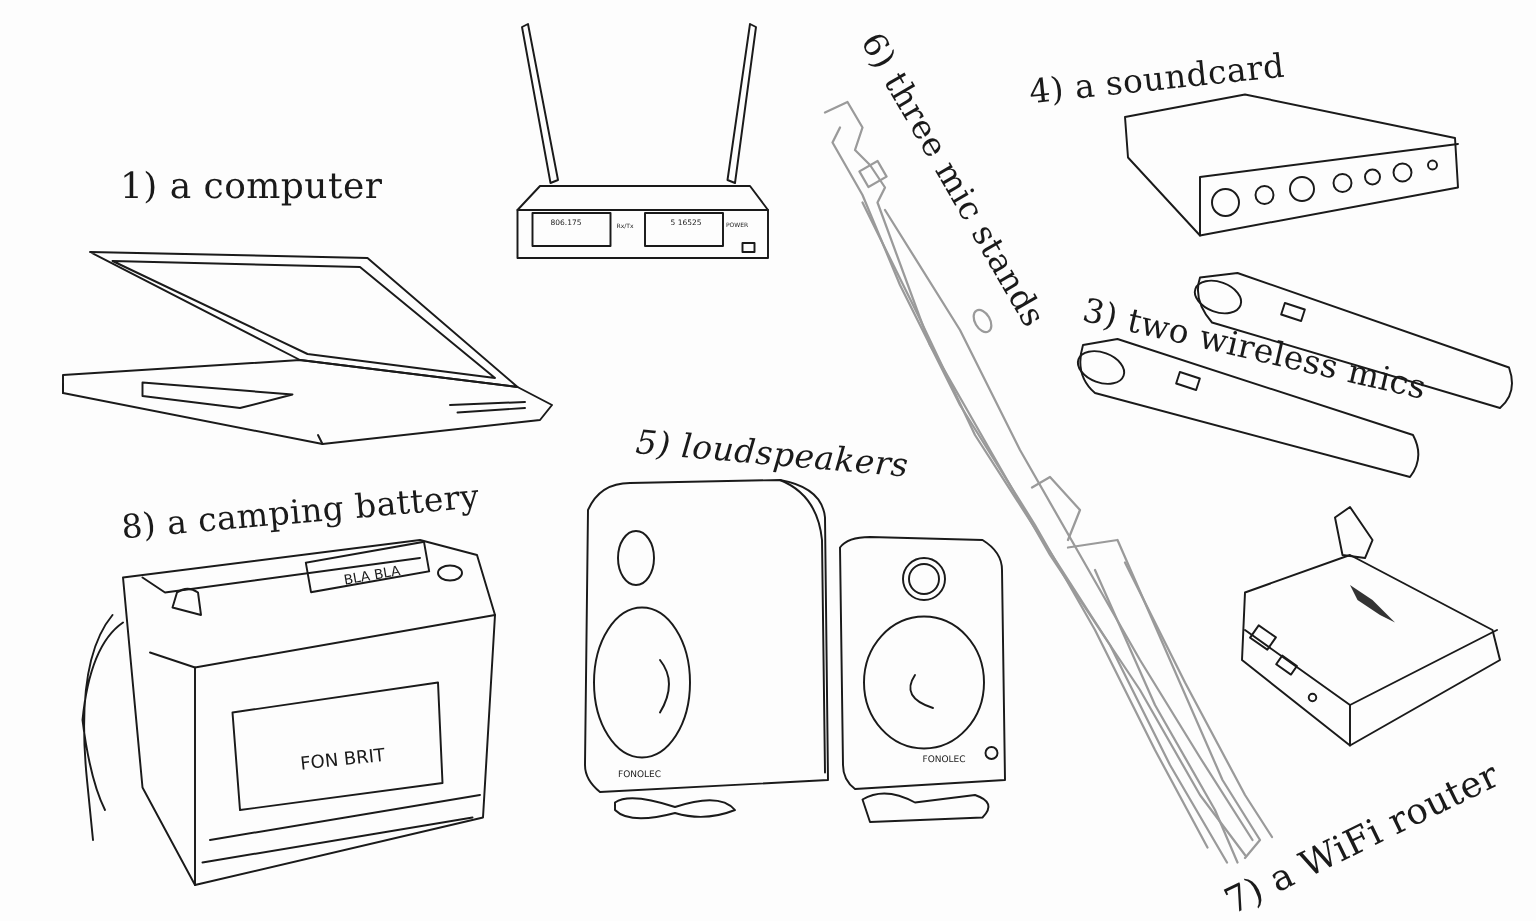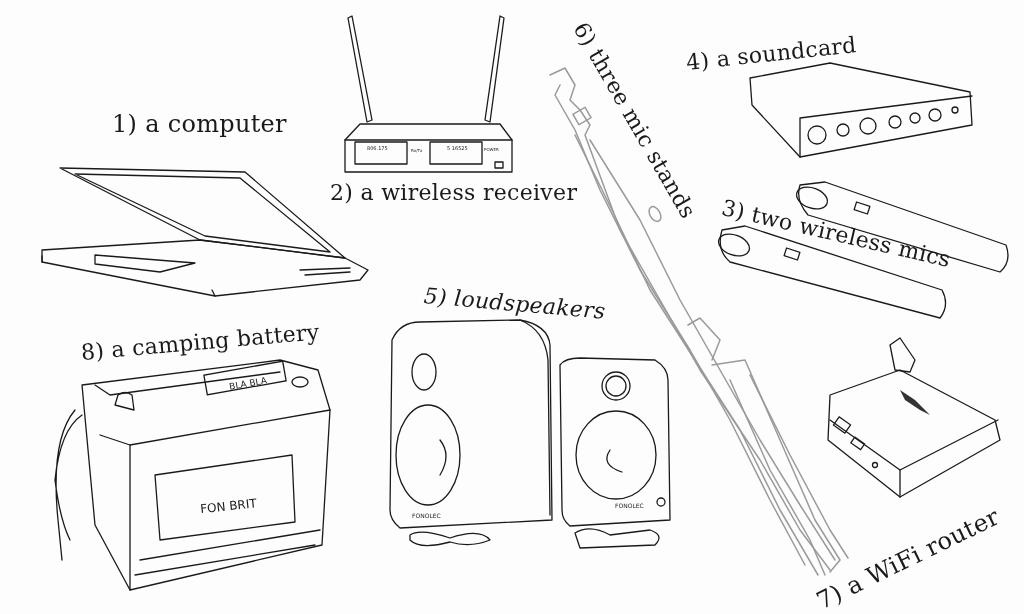--- a/index.html
+++ b/index.html
@@ -113,21 +113,20 @@
       <path class="sk" d="M830 420 L900 470 L998 420"></path>
       <path class="sk" d="M900 470 L900 497"></path>
       <path class="sk" d="M890 345 L900 338 L915 360 L910 372 L895 370 Z"></path>
       <rect class="sk" x="835" y="420" width="14" height="10" transform="rotate(35 842 425)"></rect>
       <rect class="sk" x="852" y="440" width="12" height="7" transform="rotate(35 858 443)"></rect>
       <circle class="sk" cx="875" cy="465" r="2.5"></circle>
       <path d="M900 390 L915 400 L930 415 L920 410 L905 400 Z" fill="#333" stroke="none"></path>
     </g>
   </svg>
 
-  <div class="label" style="left:80px;top:110px;font-size:24px;margin-left:32px;">1) a computer</div>
-  <div class="label" style="left:330px;top:180px;font-size:22px;">2) a wireless receiver</div>
+  <div class="label" style="left:80px;top:110px;font-size:24px;">1) a computer</div>
   <div class="label" style="left:725px;top:195px;font-size:22px;transform:rotate(13deg);">3) two wireless mics</div>
   <div class="label" style="left:685px;top:50px;font-size:22px;transform:rotate(-6deg);">4) a soundcard</div>
   <div class="label" style="left:425px;top:283px;font-size:22px;font-style:italic;transform:rotate(5deg);">5) loudspeakers</div>
   <div class="label" style="left:590px;top:18px;font-size:22px;transform:rotate(60deg);">6) three mic stands</div>
   <div class="label" style="left:812px;top:590px;font-size:24px;transform:rotate(-26deg);">7) a WiFi router</div>
   <div class="label" style="left:80px;top:340px;font-size:22px;transform:rotate(-5deg);">8) a camping battery</div>
 </div>
 
 </body></html>

